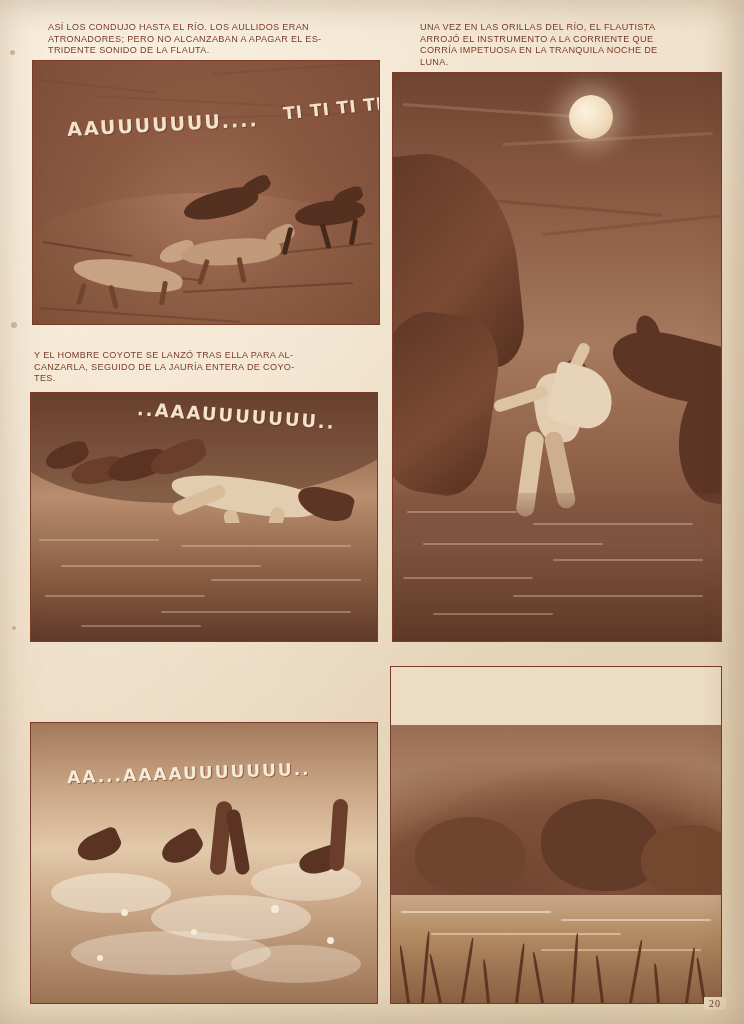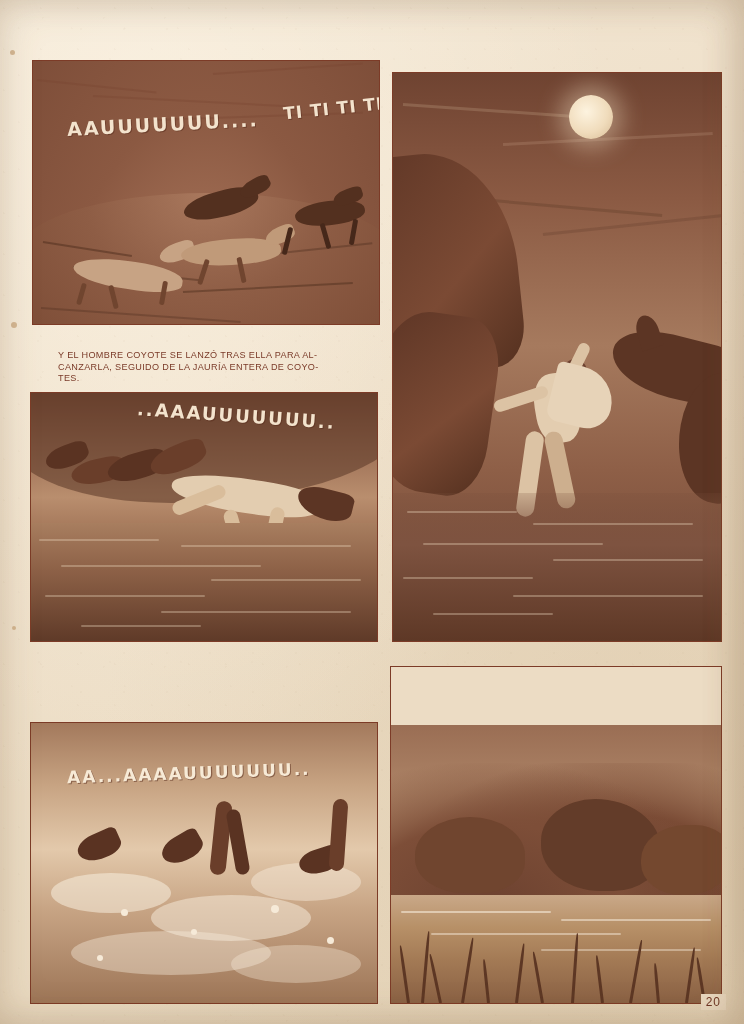--- a/index.html
+++ b/index.html
@@ -131,36 +131,39 @@
   .p5-river { position:absolute; left:0; right:0;
     background: linear-gradient(180deg,#c9a888 0%, #b79067 30%, #a37a55 60%, #8a6144 100%); }
   .grass { position:absolute; background:#5d3724; transform-origin:bottom center; border-radius: 40% 40% 0 0; }
 
   .page-number {
     position: absolute;
     right: 18px;
     bottom: 14px;
     background: #ead9c0;
     color: #6e3523;
-    font-size: 12px;
+    font-size: 10px;
     letter-spacing: 1px;
     padding: 1px 5px;
-    font-family: Liberation Sans, sans-serif;
+    font-family: Liberation Serif, serif;
   }
 </style>
 </head>
 <body>
 
 <div class="page">
   <div class="grain"></div>
 
   <div class="margin-mark" style="left:10px; top:50px; width:5px; height:5px;"></div>
   <div class="margin-mark" style="left:11px; top:322px; width:6px; height:6px;"></div>
   <div class="margin-mark" style="left:12px; top:626px; width:4px; height:4px;"></div>
 
+  <div class="caption" style="left:48px; top:22px; width:330px;">ASÍ LOS CONDUJO HASTA EL RÍO.  LOS AULLIDOS ERAN
+ATRONADORES; PERO NO ALCANZABAN A APAGAR EL ES-
+TRIDENTE SONIDO DE LA FLAUTA.</div>
 
   <div class="panel" style="left:32px; top:60px; width:348px; height:265px;">
     <div class="p1-sky"></div>
 
     <div class="p1-streak" style="left:4px; top:18px; width:120px; transform:rotate(6deg);"></div>
     <div class="p1-streak" style="left:180px; top:12px; width:150px; transform:rotate(-4deg);"></div>
     <div class="p1-streak" style="left:60px; top:34px; width:200px; transform:rotate(3deg);"></div>
     <div class="p1-streak" style="left:120px; top:58px; width:210px; transform:rotate(-2deg);"></div>
 
     <div class="p1-hill"></div>
@@ -187,20 +190,24 @@
     <div class="blob" style="left:46px; top:222px; width:5px; height:22px; border-radius:2px; transform:rotate(16deg); background:#70452f;"></div>
     <div class="blob" style="left:78px; top:224px; width:5px; height:24px; border-radius:2px; transform:rotate(-14deg); background:#70452f;"></div>
     <div class="blob" style="left:128px; top:220px; width:5px; height:24px; border-radius:2px; transform:rotate(10deg); background:#70452f;"></div>
     <div class="blob" style="left:168px; top:198px; width:5px; height:26px; border-radius:2px; transform:rotate(18deg); background:#70452f;"></div>
     <div class="blob" style="left:206px; top:196px; width:5px; height:26px; border-radius:2px; transform:rotate(-12deg); background:#70452f;"></div>
     <div class="blob" style="left:252px; top:166px; width:5px; height:28px; border-radius:2px; transform:rotate(14deg); background:#46281a;"></div>
     <div class="blob" style="left:290px; top:162px; width:5px; height:26px; border-radius:2px; transform:rotate(-16deg); background:#46281a;"></div>
     <div class="blob" style="left:318px; top:158px; width:5px; height:26px; border-radius:2px; transform:rotate(10deg); background:#46281a;"></div>
   </div>
 
+  <div class="caption" style="left:420px; top:22px; width:305px;">UNA VEZ EN LAS ORILLAS DEL RÍO, EL FLAUTISTA
+ARROJÓ EL INSTRUMENTO A LA CORRIENTE QUE
+CORRÍA IMPETUOSA EN LA TRANQUILA NOCHE DE
+LUNA.</div>
 
   <div class="panel" style="left:392px; top:72px; width:330px; height:570px;">
     <div class="p2-sky"></div>
 
     <div class="p1-streak" style="left:10px; top:30px; width:190px; background:rgba(220,190,160,.22); height:3px; transform:rotate(4deg);"></div>
     <div class="p1-streak" style="left:110px; top:70px; width:210px; background:rgba(220,190,160,.18); height:3px; transform:rotate(-3deg);"></div>
     <div class="p1-streak" style="left:30px; top:120px; width:240px; background:rgba(90,55,38,.30); height:3px; transform:rotate(5deg);"></div>
     <div class="p1-streak" style="left:150px; top:160px; width:180px; background:rgba(90,55,38,.25); height:3px; transform:rotate(-6deg);"></div>
 
     <div class="moon" style="left:176px; top:22px;"></div>
@@ -223,21 +230,21 @@
     <div class="p2-water" style="top:420px;"></div>
     <div class="wave" style="left:14px; top:438px; width:110px;"></div>
     <div class="wave" style="left:140px; top:450px; width:160px;"></div>
     <div class="wave" style="left:30px; top:470px; width:180px;"></div>
     <div class="wave" style="left:160px; top:486px; width:150px;"></div>
     <div class="wave" style="left:10px; top:504px; width:130px;"></div>
     <div class="wave" style="left:120px; top:522px; width:190px;"></div>
     <div class="wave" style="left:40px; top:540px; width:120px;"></div>
   </div>
 
-  <div class="caption" style="left:58px; top:350px; width:340px;">Y EL HOMBRE COYOTE SE LANZÓ TRAS ELLA PARA AL-
+  <div class="caption" style="left:34px; top:350px; width:340px;">Y EL HOMBRE COYOTE SE LANZÓ TRAS ELLA PARA AL-
 CANZARLA, SEGUIDO DE LA JAURÍA ENTERA DE COYO-
 TES.</div>
 
   <div class="panel" style="left:30px; top:392px; width:348px; height:250px;">
     <div class="p2-sky" style="background:linear-gradient(180deg,#7a4b35 0%, #9a6c52 20%, #b98e6e 42%, #9a6c50 62%, #6b4130 100%);"></div>
 
     <div class="blob" style="left:-20px; top:-40px; width:400px; height:150px; border-radius:0 0 60% 40%; background:rgba(90,54,38,.55);"></div>
 
     <div class="howl" style="left:106px; top:12px; font-size:18px; transform:rotate(4deg);">..AAAUUUUUUU..</div>
 

